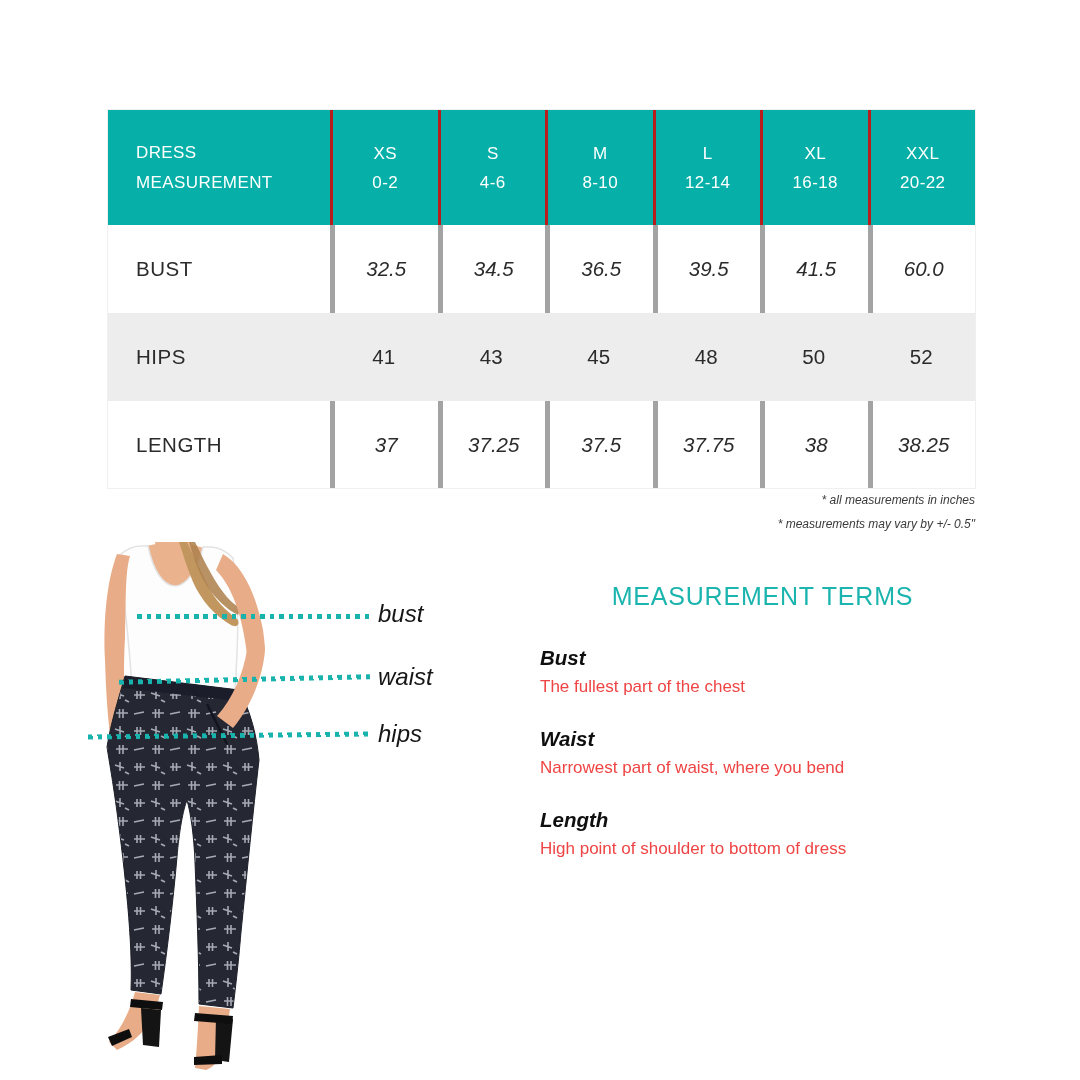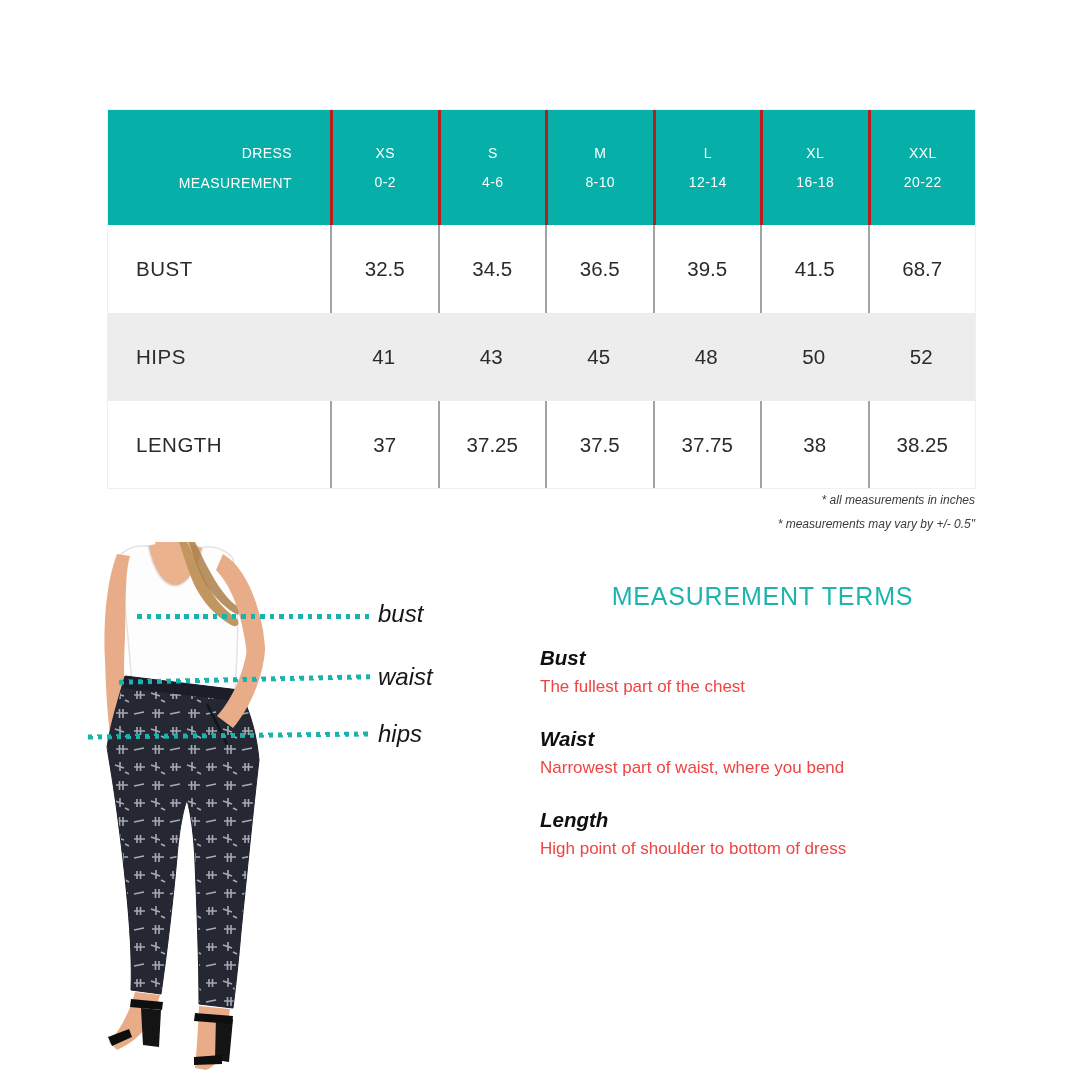--- a/index.html
+++ b/index.html
@@ -14,32 +14,32 @@
   .size-table {
     position: absolute; left: 108px; top: 110px; width: 867px;
     display: grid;
     grid-template-columns: 222px repeat(6, 1fr);
     grid-template-rows: 115px 88px 88px 87px;
     box-shadow: 0 0 0 1px #f0f0f0;
   }
   .th {
     background: #06b0a8; color: #ffffff;
     display: flex; flex-direction: column; align-items: center; justify-content: center;
-    font-size: 14px; line-height: 29px; letter-spacing: .4px; text-align: right;
+    font-size: 17px; line-height: 29px; letter-spacing: .4px;
   }
   .th + .th { border-left: 3px solid #b91c1c; }
   .th-first {
     align-items: flex-start; padding-left: 28px; padding-right: 38px;
     line-height: 30px;
   }
   .td {
     background: #ffffff; color: #2b2b2b; font-size: 20.5px;
     display: flex; align-items: center; justify-content: center;
   }
-  .td.vline { border-left: 2px solid #a3a3a3; }
+  .td.vline { border-left: 5px solid #a3a3a3; font-style: italic; }
   .td.label { justify-content: flex-start; padding-left: 28px; letter-spacing: .5px; }
   .td.alt { background: #ededed; border-left: none; }
 
   
   .footnotes {
     position: absolute; left: 540px; top: 489px; width: 435px;
     text-align: right; font-style: italic;
     font-size: 12px; line-height: 23.5px; color: #3a3a3a;
   }
 
@@ -109,21 +109,21 @@
       <span>XXL</span>
       <span>20-22</span>
     </div>
 
     <div class="td label">BUST</div>
     <div class="td vline">32.5</div>
     <div class="td vline">34.5</div>
     <div class="td vline">36.5</div>
     <div class="td vline">39.5</div>
     <div class="td vline">41.5</div>
-    <div class="td vline">68.7</div>
+    <div class="td vline">60.0</div>
 
     <div class="td label alt">HIPS</div>
     <div class="td alt">41</div>
     <div class="td alt">43</div>
     <div class="td alt">45</div>
     <div class="td alt">48</div>
     <div class="td alt">50</div>
     <div class="td alt">52</div>
 
     <div class="td label">LENGTH</div>

